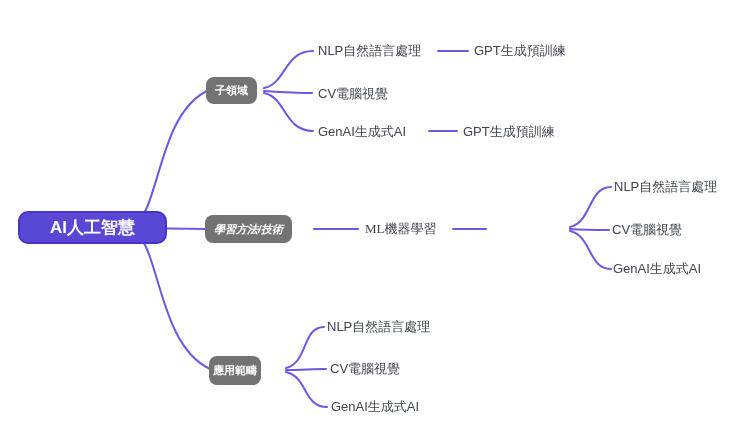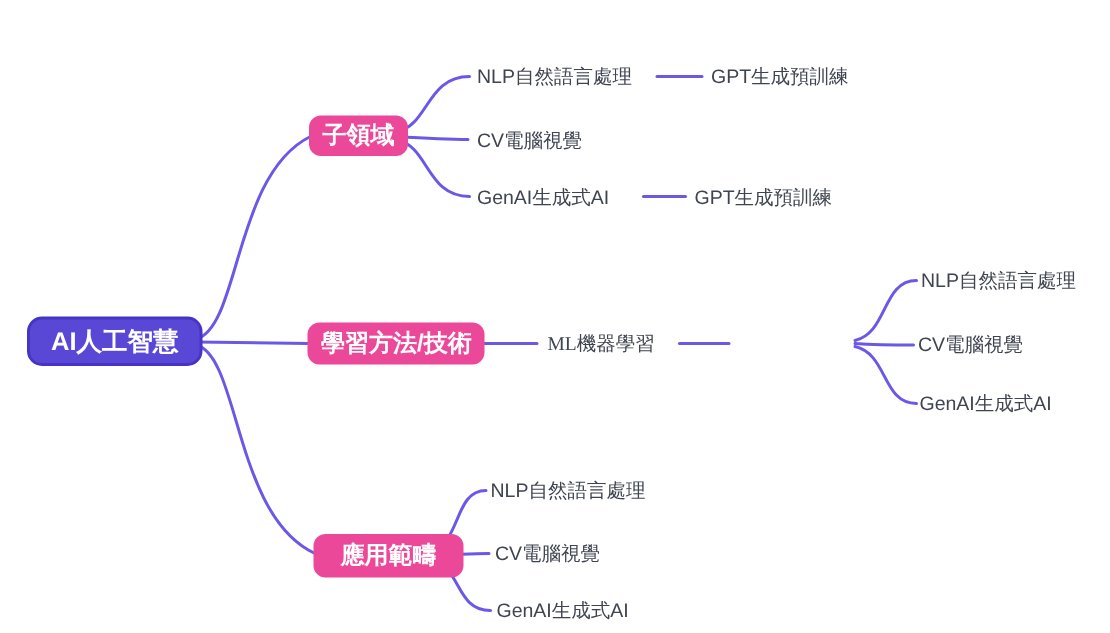--- a/index.html
+++ b/index.html
@@ -12,31 +12,31 @@
   }
   .links{position:absolute;left:0;top:0;width:740px;height:422px;}
   .links path{stroke:#6b58e6;stroke-width:2;fill:none;stroke-linecap:round;}
   .node{
     position:absolute;
     display:flex;align-items:center;justify-content:center;
     box-sizing:border-box;white-space:nowrap;
   }
   .root-node{
     left:18px;top:211px;height:33px;
-    padding:0 14px;
+    padding:0 30px;
     background:#5948d6;border:2px solid #4634c6;border-radius:10px;
     color:#ffffff;font-size:17px;font-weight:bold;
   }
   .branch-node{
-    background:#ec4899;border-radius:8px;
-    color:#ffffff;font-weight:bold;font-size:16px;
+    background:#737373;border-radius:8px;
+    color:#ffffff;font-weight:bold;font-size:11px;
   }
   .bn-sub{left:206px;top:77px;height:27px;padding:0 9px;}
-  .bn-method{left:205px;top:215px;height:28px;padding:0 9px;}
-  .bn-app{left:209px;top:356px;height:29px;padding:0 18px;}
+  .bn-method{left:205px;top:215px;height:28px;padding:0 9px;font-style:italic;}
+  .bn-app{left:209px;top:356px;height:29px;padding:0 4px;}
   .leaf{
     position:absolute;
     color:#3e4450;font-size:13px;white-space:nowrap;line-height:19px;
   }
 </style>
 </head>
 <body>
 
 <div class="canvas">
 

